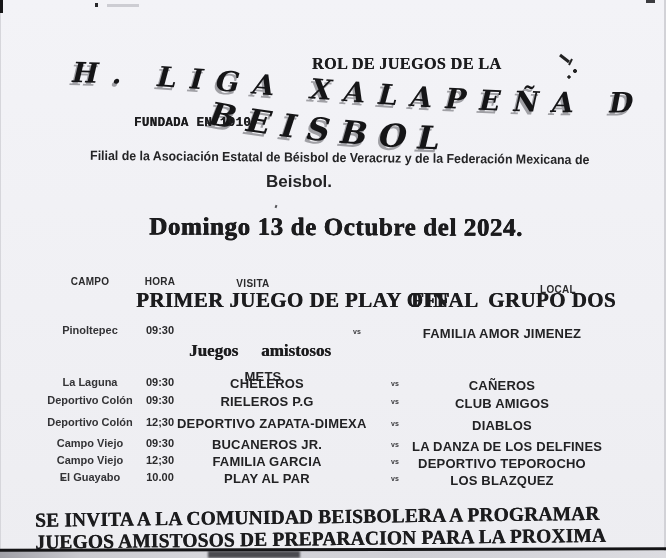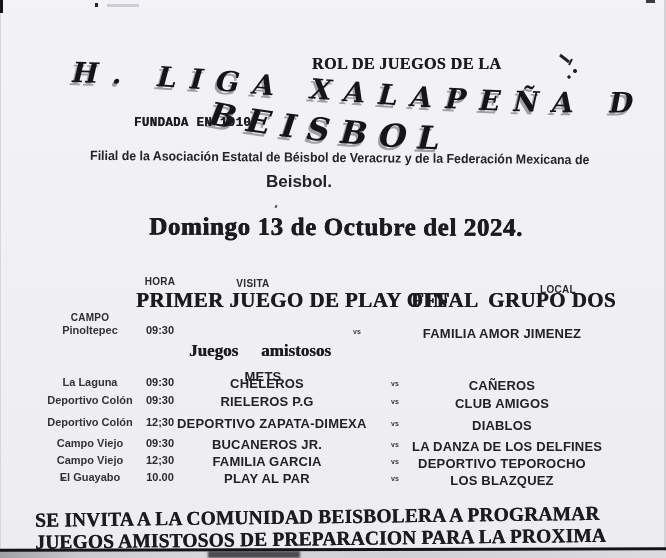--- a/index.html
+++ b/index.html
@@ -96,21 +96,21 @@
 
   <div class="abs founded">FUNDADA EN 1910</div>
 
   <div class="abs affil1">
     <span class="inner">Filial de la Asociación Estatal de Béisbol de Veracruz y de la Federación Mexicana de</span>
   </div>
   <div class="abs affil2">Beisbol.</div>
 
   <div class="abs domingo">Domingo 13 de Octubre del 2024.</div>
 
-  <div class="abs colhead" style="left:62px;top:276px;width:56px;margin-top:36px;">CAMPO</div>
+  <div class="abs colhead" style="left:62px;top:276px;width:56px;">CAMPO</div>
   <div class="abs colhead" style="left:134px;top:276px;width:52px;">HORA</div>
   <div class="abs colhead" style="left:225px;top:278px;width:56px;">VISITA</div>
   <div class="abs colhead" style="left:530px;top:284px;width:56px;text-align:center;">LOCAL</div>
 
   <div class="abs primer" style="left:136px;">PRIMER JUEGO DE PLAY OFF</div>
   <div class="abs primer" style="left:411px;">FINAL</div>
   <div class="abs primer" style="left:488px;">GRUPO DOS</div>
 
   <div class="row playoff" style="top:324px;">
     <span class="cell campo">Pinoltepec</span>

